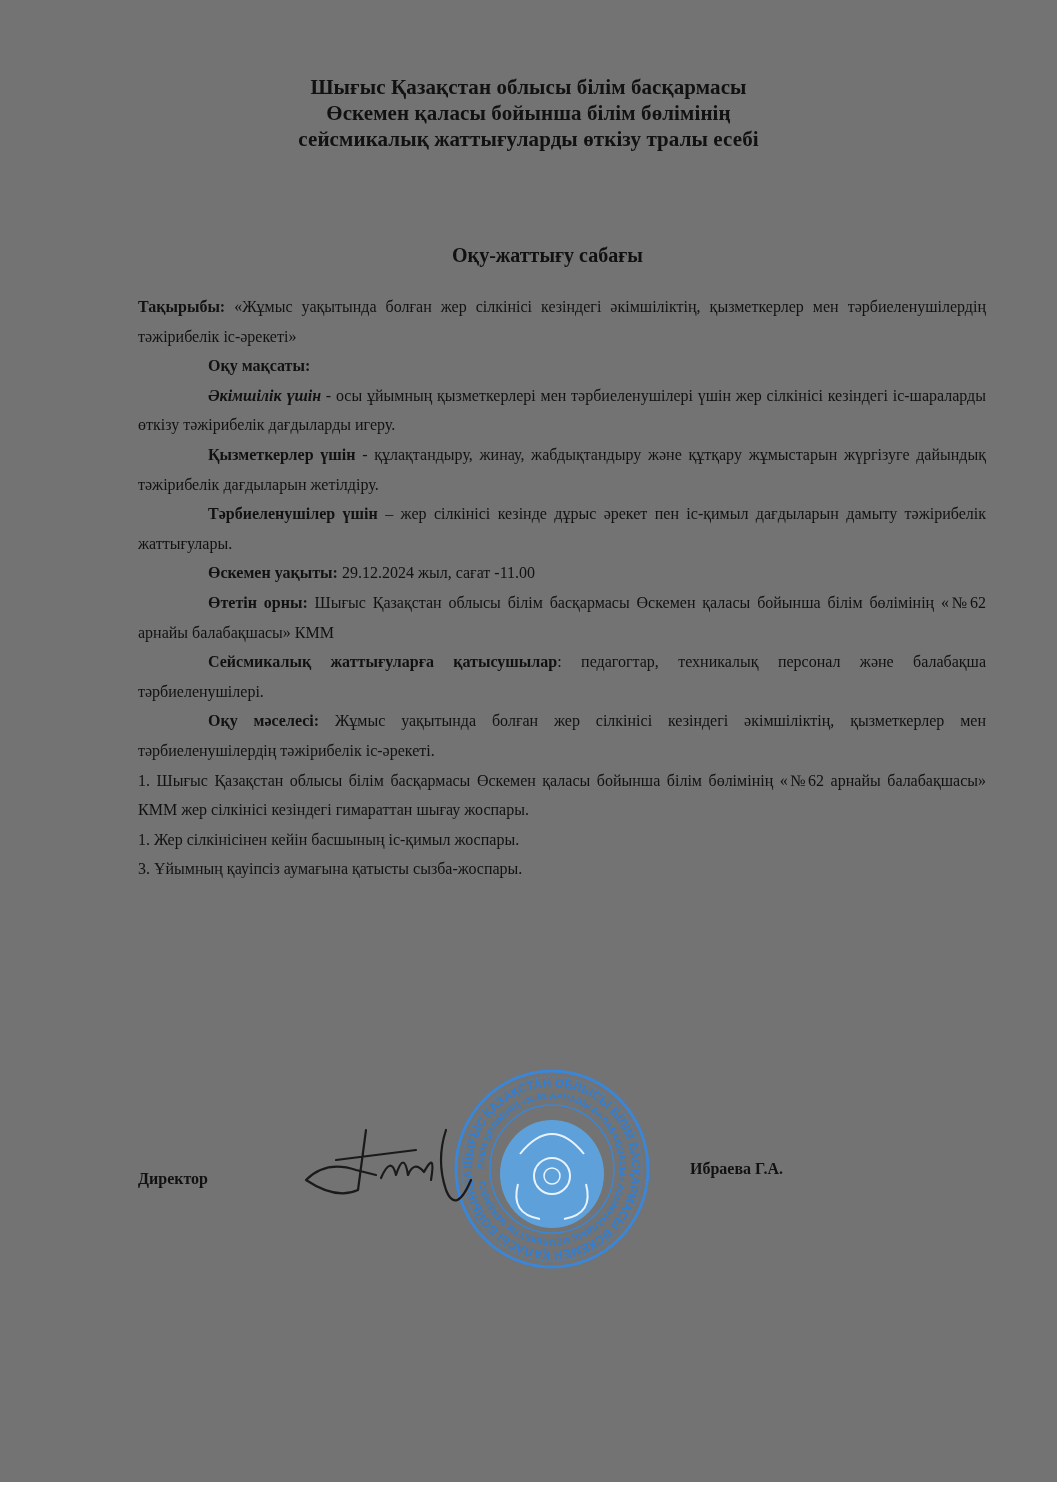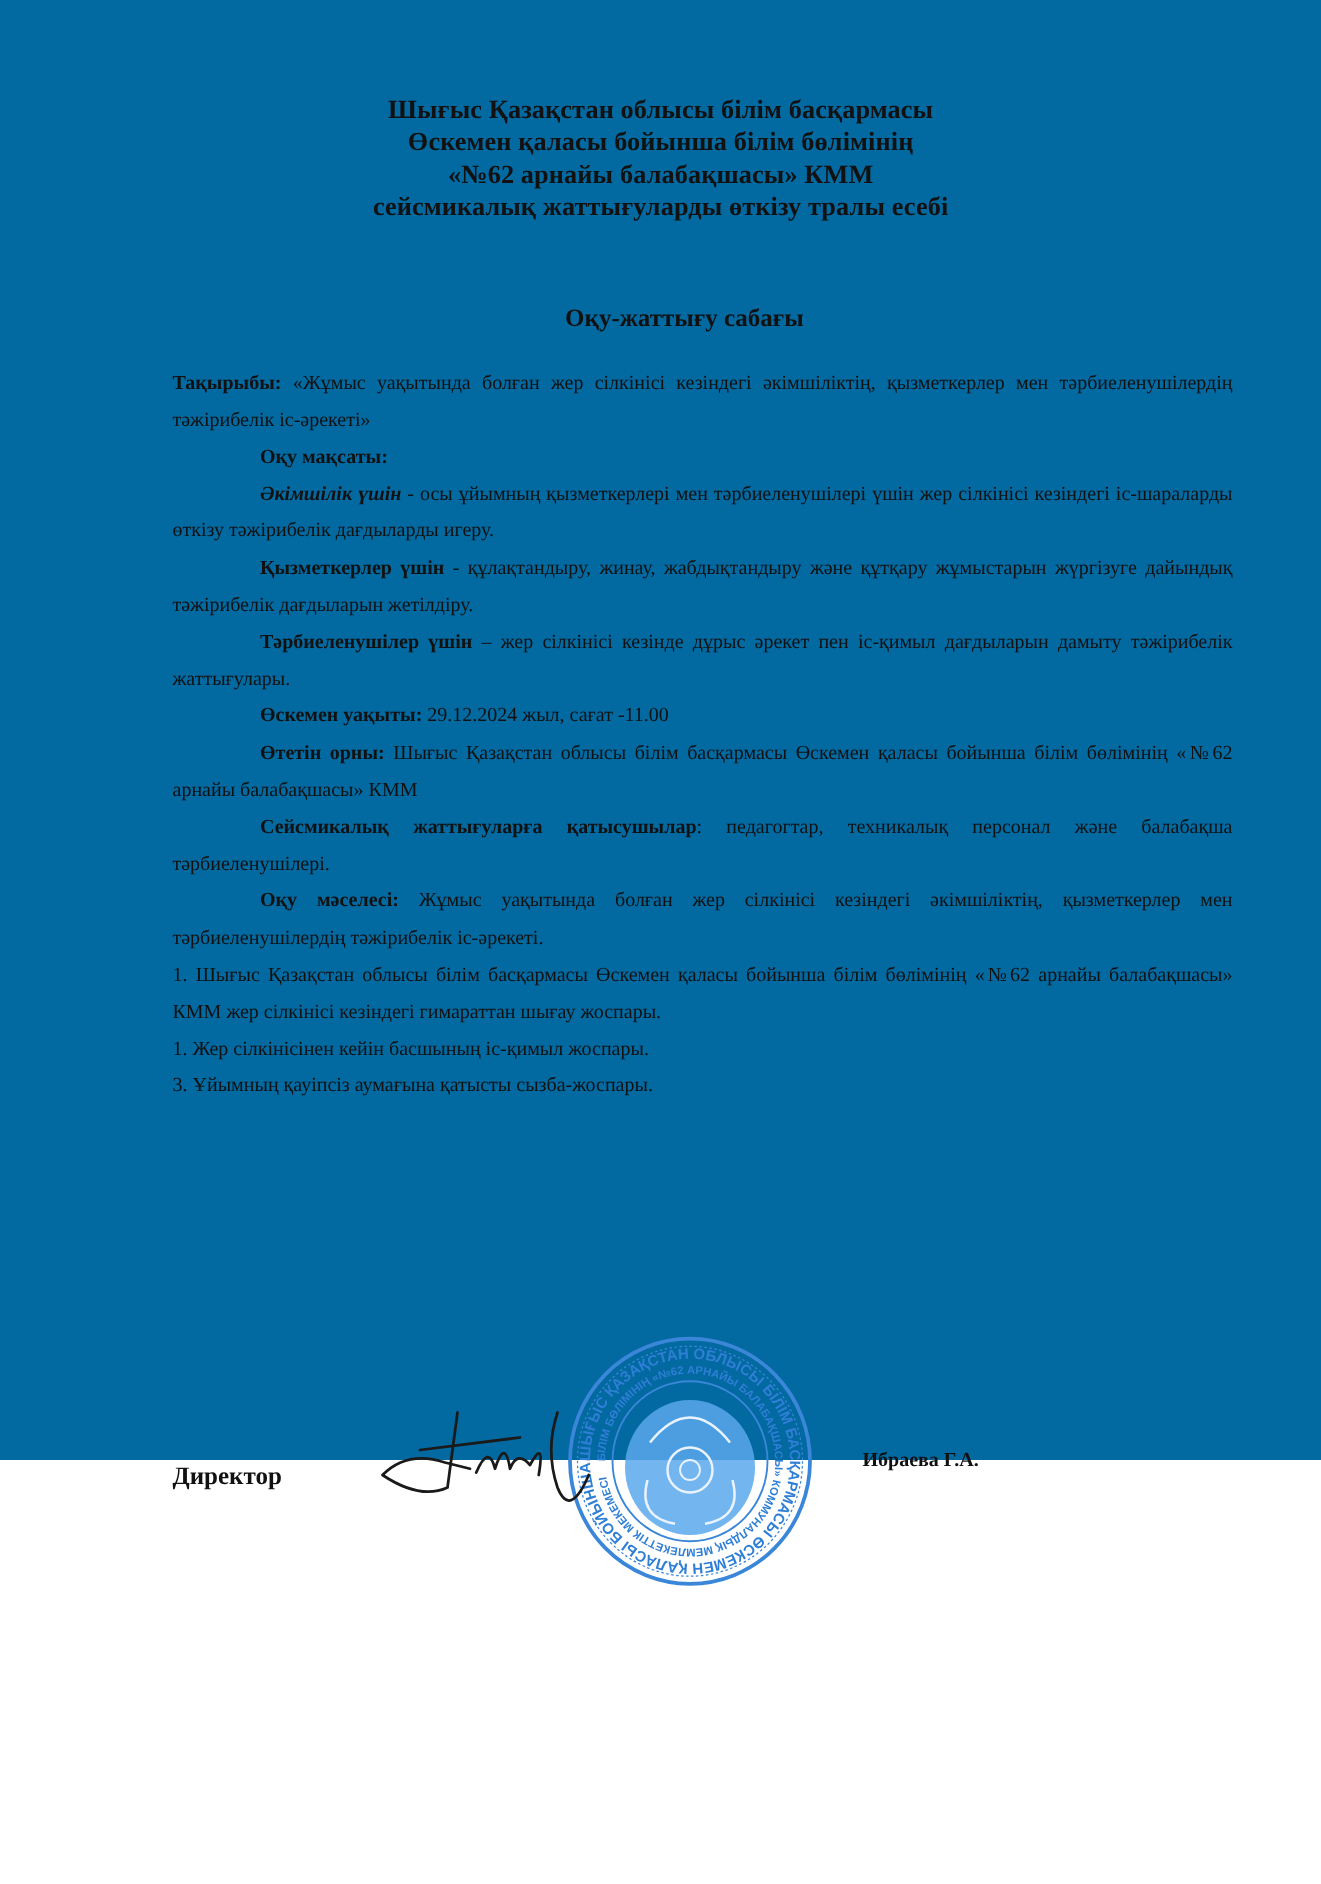--- a/index.html
+++ b/index.html
@@ -1,48 +1,47 @@
 <!DOCTYPE html>
 <html><head>
 <meta charset="utf-8">
 <style>
   html, body { margin: 0; padding: 0; background: #ffffff; }
   body { width: 1057px; height: 1507px; position: relative; overflow: hidden; color: #111; }
-  .page { position: absolute; left: 0; top: 0; width: 1057px; height: 1168px; background: #0369a1; }
+  .page { position: absolute; left: 0; top: 0; width: 1057px; height: 1482px; background: #737373; }
 
   .header { position: absolute; left: 0; width: 1057px; top: 74px; text-align: center;
     font-family: "Liberation Serif", serif; font-weight: bold; font-size: 21px; line-height: 26px; letter-spacing: 0.1px; }
   .header div { white-space: nowrap; }
 
   .lesson-title { position: absolute; left: 0; width: 1057px; top: 243px; text-align: center;
     font-family: "Liberation Serif", serif; font-weight: bold; font-size: 20px; line-height: 24px; padding-left: 19px; }
 
   .body { position: absolute; left: 138px; width: 848px; top: 292px;
     font-family: "Liberation Serif", serif; font-size: 16px; line-height: 29.6px; }
   .p { margin: 0; }
   .ind { text-indent: 70px; }
   .b { font-weight: bold; }
   .bi { font-weight: bold; font-style: italic; }
   .justify { text-align: justify; text-align-last: left; }
 
   .sig-row { position: absolute; left: 0; top: 1060px; width: 1057px; height: 220px; }
-  .sig-label { position: absolute; left: 138px; top: 110px; font-family: "Liberation Serif", serif; font-weight: bold; font-size: 20px; }
+  .sig-label { position: absolute; left: 138px; top: 110px; font-family: "Liberation Serif", serif; font-weight: bold; font-size: 16px; }
   .sig-name { position: absolute; left: 690px; top: 100px; font-family: Liberation Serif, serif; font-weight: bold; font-size: 16px; }
   .signature { position: absolute; left: 296px; top: 60px; width: 200px; height: 120px; }
   .stamp { position: absolute; left: 440px; top: 4px; width: 220px; height: 210px; }
 </style>
 </head>
 <body>
 
 <div class="page">
 
   <div class="header">
     <div>Шығыс Қазақстан облысы білім басқармасы</div>
     <div>Өскемен қаласы бойынша білім бөлімінің</div>
-    <div>«№62 арнайы балабақшасы» КММ</div>
     <div>сейсмикалық жаттығуларды өткізу тралы есебі</div>
   </div>
 
   <div class="lesson-title">Оқу-жаттығу  сабағы</div>
 
   <div class="body">
     <p class="p justify"><span class="b">Тақырыбы:</span><span> «Жұмыс уақытында болған жер сілкінісі кезіндегі әкімшіліктің, қызметкерлер мен тәрбиеленушілердің тәжірибелік іс-әрекеті»</span></p>
 
     <p class="p ind b">Оқу мақсаты:</p>
 

